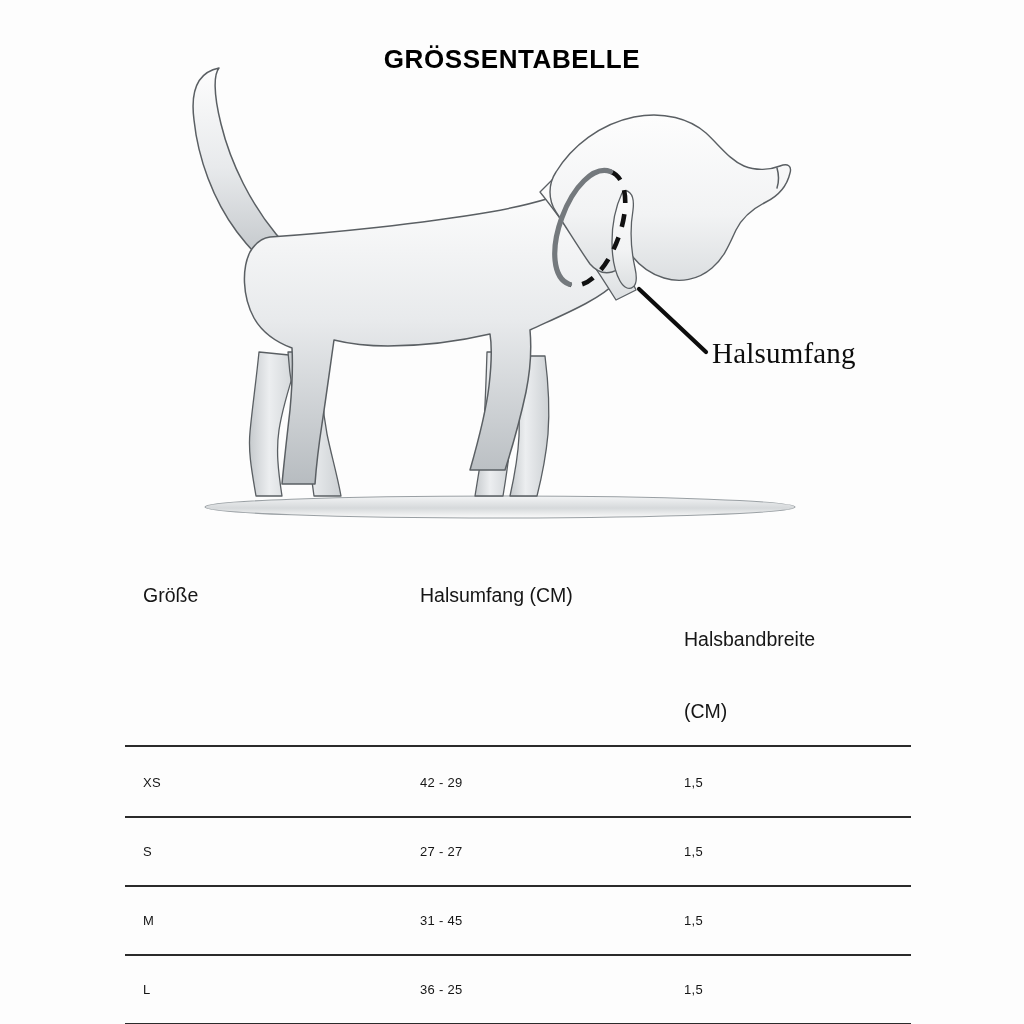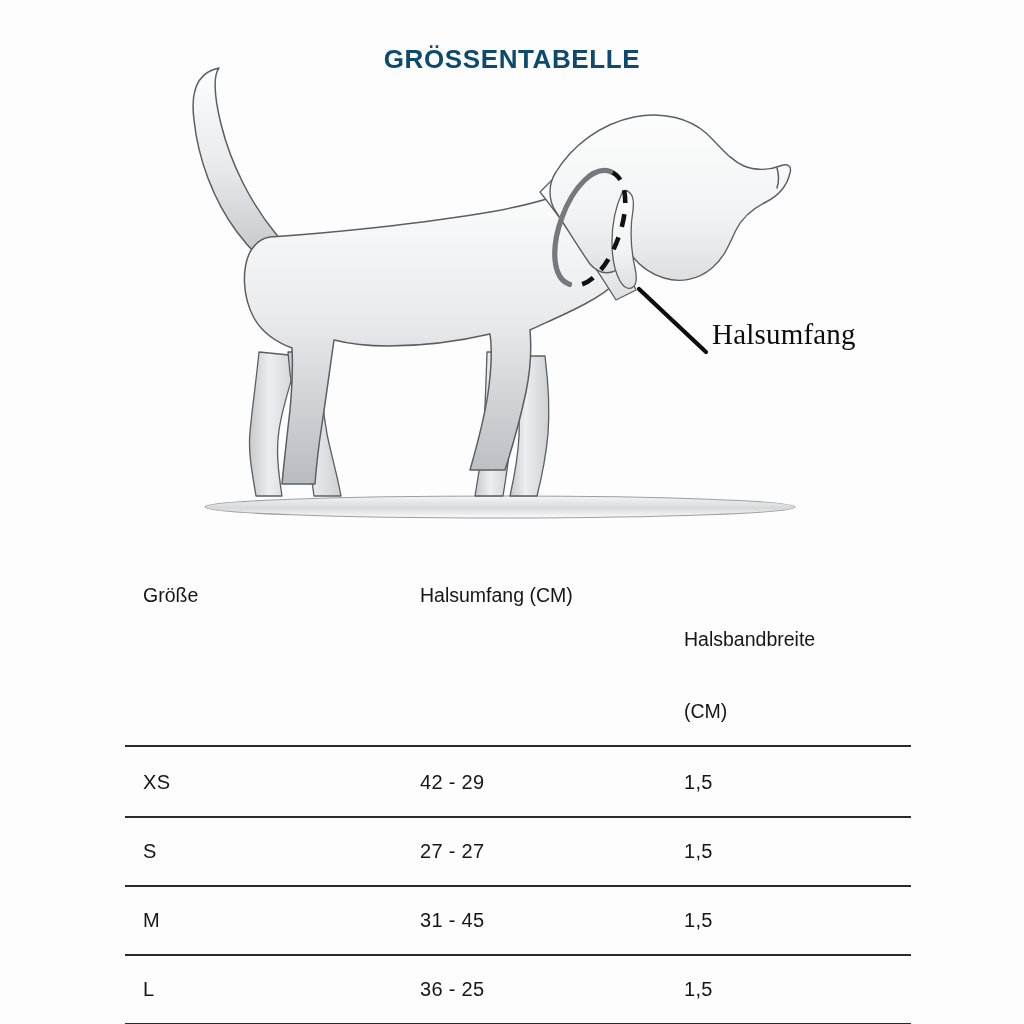--- a/index.html
+++ b/index.html
@@ -26,42 +26,42 @@
   .title {
     position: absolute;
     left: 0;
     top: 44px;
     width: 1024px;
     text-align: center;
     font-family: "Liberation Sans", sans-serif;
     font-size: 26px;
     font-weight: bold;
     letter-spacing: 0.6px;
-    color: #0c4a6e;
+    color: #000000;
     white-space: nowrap;
   }
 
   
   .illustration {
     position: absolute;
     left: 0;
     top: 0;
     width: 1024px;
     height: 560px;
   }
   .illustration svg {
     display: block;
     width: 1024px;
     height: 560px;
   }
 
   .callout-label {
     position: absolute;
     left: 712px;
-    top: 318px;
+    top: 337px;
     font-family: "Liberation Serif", serif;
     font-size: 29px;
     color: #0d0d0d;
     white-space: nowrap;
     letter-spacing: 0.2px;
   }
 
   
   .size-table {
     position: absolute;
@@ -86,21 +86,21 @@
     font-weight: normal;
     color: #161616;
     padding: 22px 0 20px 18px;
     border-bottom: 2.5px solid #2b2b2b;
     line-height: 1.42;
   }
   .size-table td {
     text-align: left;
     vertical-align: middle;
     font-family: "Liberation Sans", sans-serif;
-    font-size: 20px;
+    font-size: 13px;
     font-weight: normal;
     color: #161616;
     height: 67px;
     padding: 0 0 0 18px;
     border-bottom: 2.5px solid #2b2b2b;
     letter-spacing: 0.3px;
   }
   .size-table tbody tr:first-child td { padding-top: 2px; }
   .hdr-wrap { display: block; margin-top: 44px; }
 </style>

